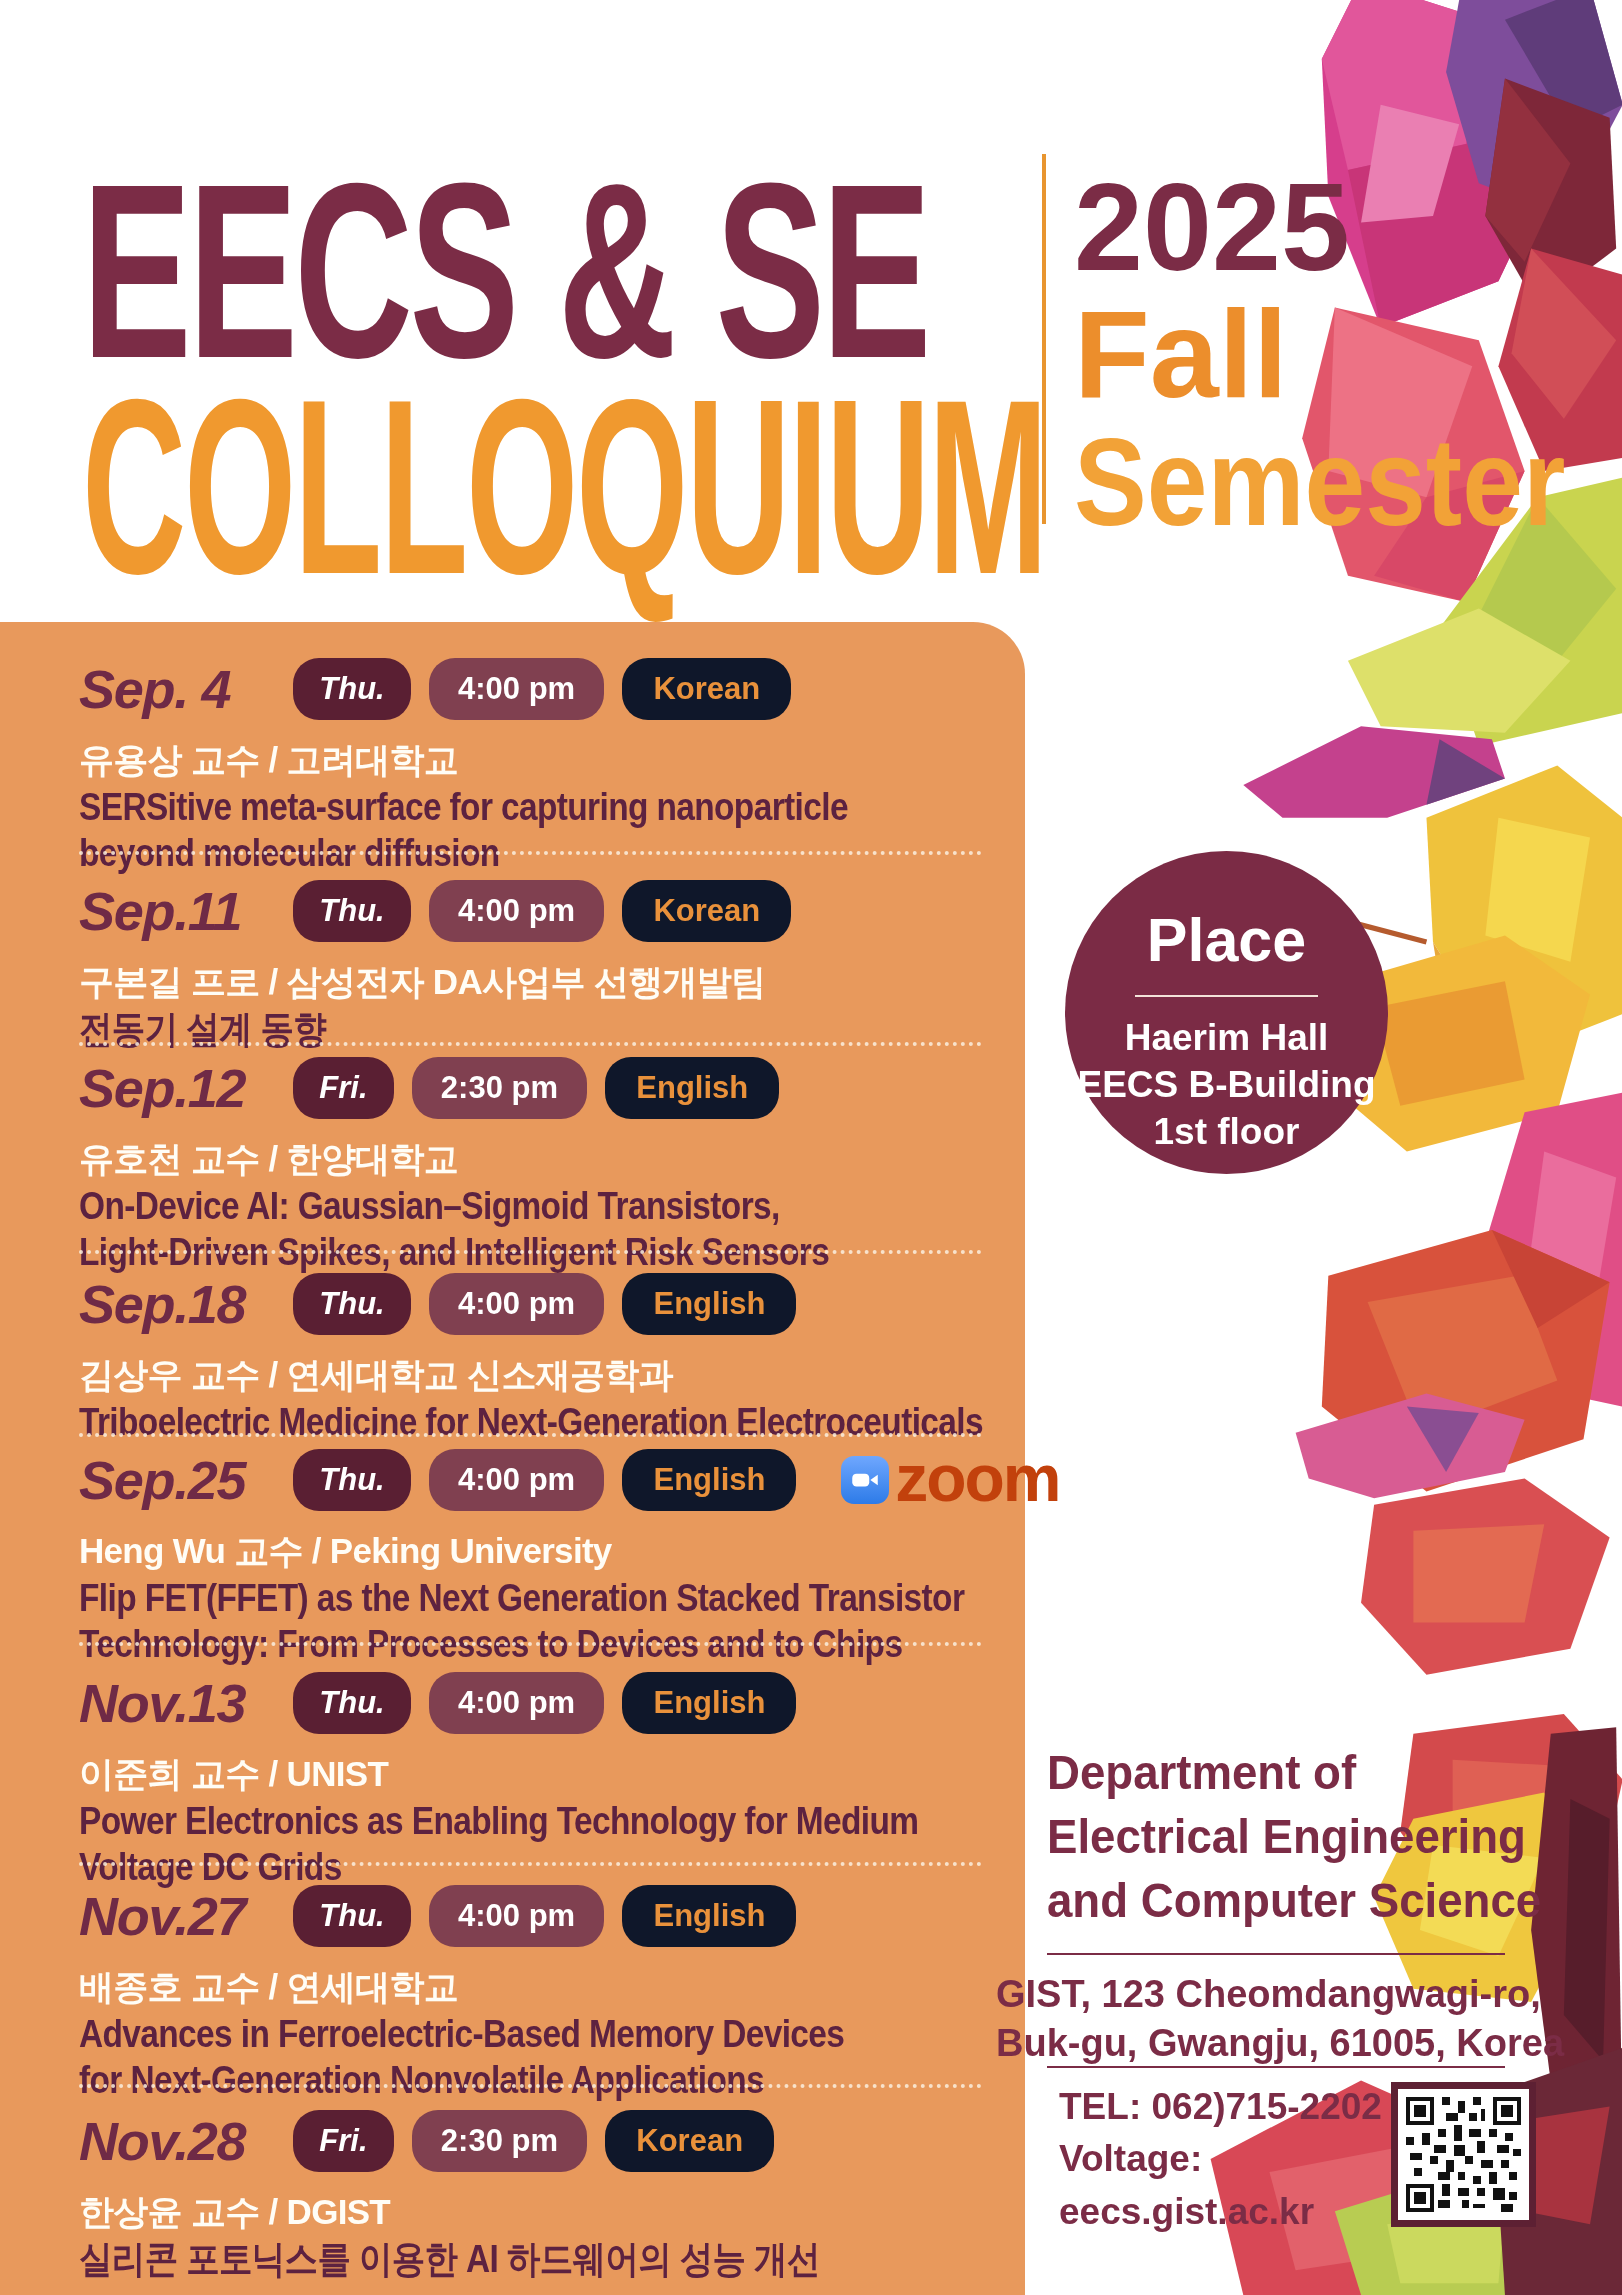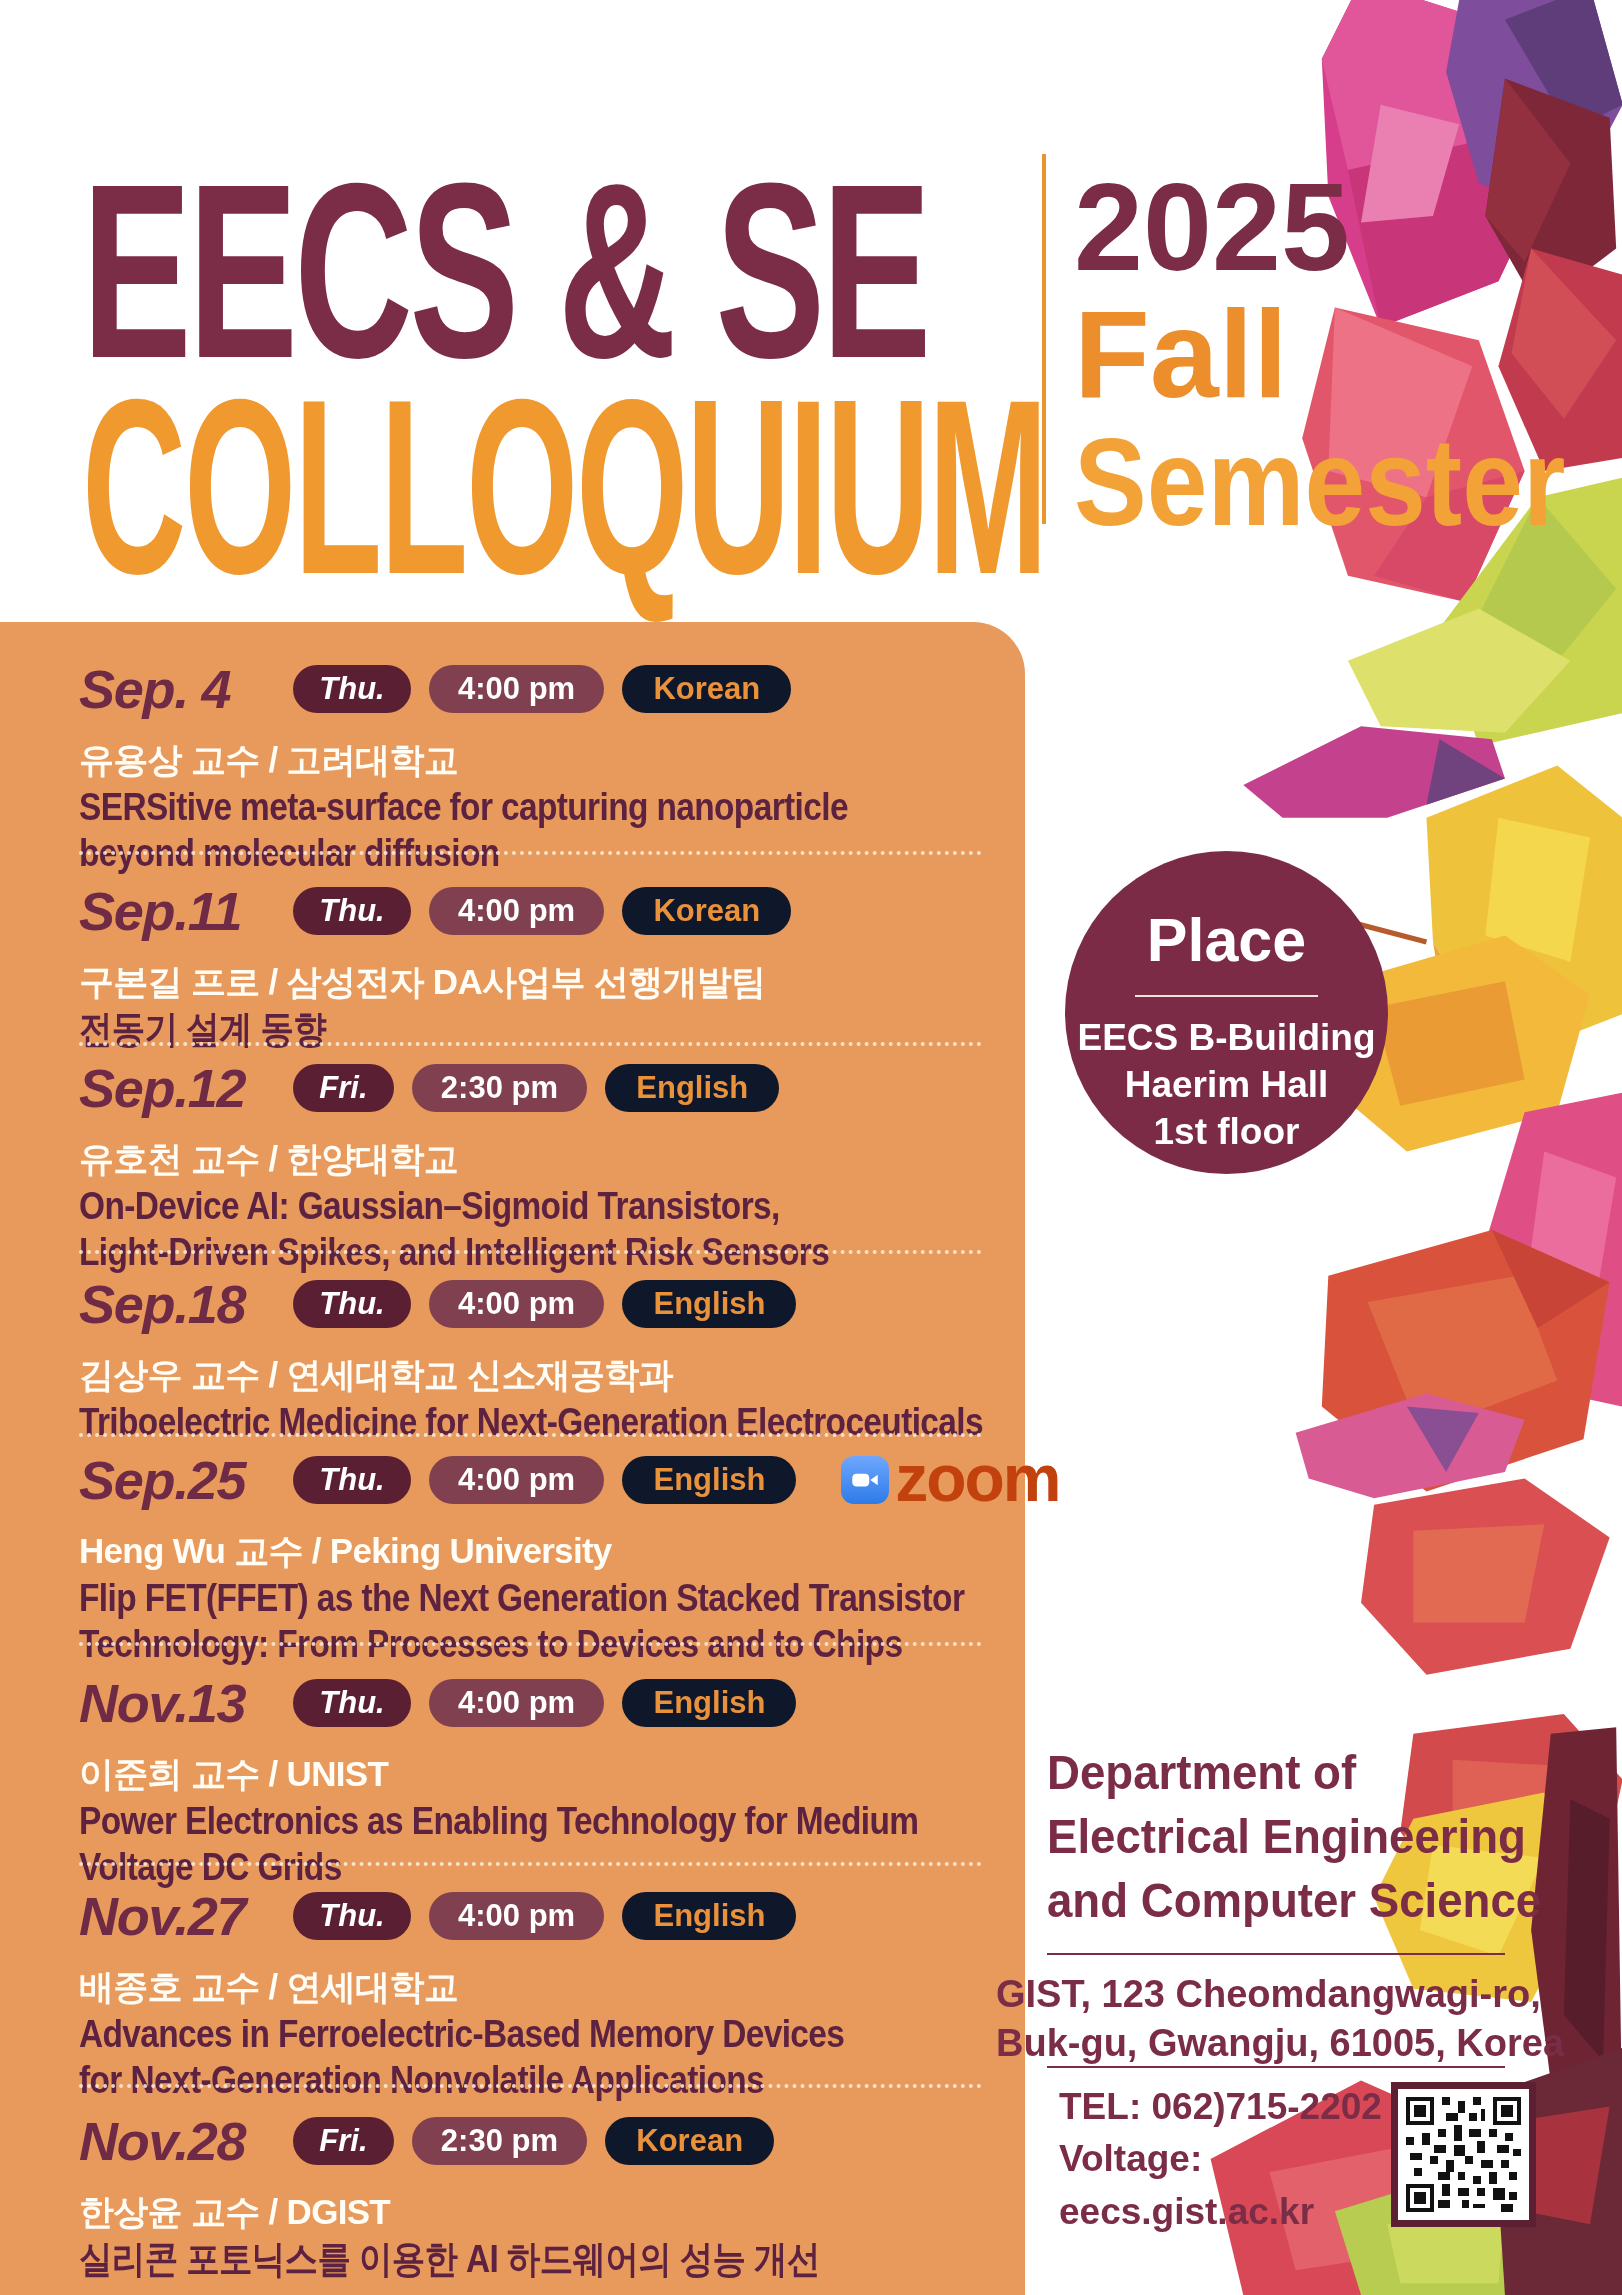--- a/index.html
+++ b/index.html
@@ -15,21 +15,21 @@
   .hdr-coll{left:82px;top:363px;font-size:249px;color:#F0992F;transform:scaleX(.58);transform-origin:left top;letter-spacing:-3.9px;}
   .hdr-vrule{position:absolute;left:1042px;top:154px;width:3.9px;height:370px;background:#E8952F;z-index:2;}
   .hdr-year{left:1074px;top:165px;font-size:124px;color:#7B2C46;}
   .hdr-fall{left:1074px;top:292px;font-size:124px;color:#EC8E2C;}
   .hdr-sem{left:1074px;top:420px;font-size:124px;color:#F2A237;transform:scaleX(.88);transform-origin:left top;}
   
   .panel{position:absolute;left:0;top:622px;width:1025px;height:1674px;background:#E8995C;border-top-right-radius:52px;z-index:2;}
   .entry{position:absolute;left:79px;width:946px;z-index:3;}
   .erow{display:flex;align-items:center;gap:18.3px;}
   .edate{font-style:italic;font-weight:bold;font-size:54px;color:#6F2A46;min-width:196px;letter-spacing:-1.3px;}
-  .pill{display:flex;align-items:center;justify-content:center;height:48px;border-radius:26px;font-weight:bold;font-size:31px;white-space:nowrap;}
+  .pill{display:flex;align-items:center;justify-content:center;height:62px;border-radius:26px;font-weight:bold;font-size:31px;white-space:nowrap;}
   .pill-day{background:#5A1F33;color:#FFFFFF;font-style:italic;padding:0 26px;}
   .pill-time{background:#804050;color:#FFFFFF;padding:0 29px;}
   .pill-lang{background:#0f172a;color:#E9913B;padding:0 31px;}
   .zoombadge{display:flex;align-items:center;gap:6.5px;margin-left:26px;}
   .zoomicon{width:48px;height:48px;border-radius:13px;background:linear-gradient(180deg,#6FA7FE,#2D7BE8);display:flex;align-items:center;justify-content:center;}
   .zoomword{font-weight:bold;font-size:66px;color:#c2410c;letter-spacing:-2px;line-height:1;margin-top:-3.9px;}
   .espeaker{margin-top:17px;font-weight:bold;font-size:35px;color:#FFFDF6;letter-spacing:-0.7px;}
   .etitle{margin-top:0;}
   .tline{font-weight:bold;font-size:38px;line-height:46px;color:#5D2240;white-space:nowrap;transform:scaleX(.88);transform-origin:left top;letter-spacing:-0.7px;}
   .dots{position:absolute;left:79px;width:903px;height:0;border-top:4.6px dotted rgba(250,238,222,.85);z-index:3;}
@@ -236,22 +236,22 @@
     <div class="espeaker">한상윤 교수 / DGIST</div>
     <div class="etitle">
       <div class="tline">실리콘 포토닉스를 이용한 AI 하드웨어의 성능 개선</div>
       <div class="tline"></div>
     </div>
   </div>
 
   <div class="place">
     <div class="place-title">Place</div>
     <hr class="place-rule">
+    <div class="place-line">Haerim Hall</div>
     <div class="place-line">EECS B-Building</div>
-    <div class="place-line">Haerim Hall</div>
     <div class="place-line">1st floor</div>
   </div>
 
   <div class="dept">
     <div class="dept-line">Department of</div>
     <div class="dept-line">Electrical Engineering</div>
     <div class="dept-line">and Computer Science</div>
   </div>
   <div class="hrule" style="top:1953px"></div>
   <div class="addr" style="top:1973px">GIST, 123 Cheomdangwagi-ro,</div>

